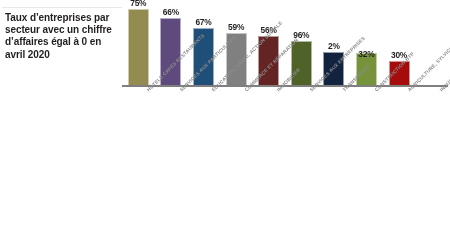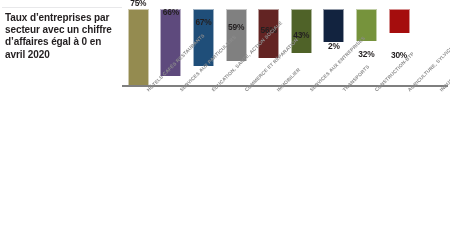--- a/index.html
+++ b/index.html
@@ -31,21 +31,21 @@
   .baseline {
     position:absolute; left:0px; bottom:95px; width:326px; height:2px;
     background:#7f7f7f;
   }
   .bars {
     position:absolute; left:0px; bottom:97px; width:326px; height:76px;
     display:flex; align-items:flex-end; justify-content:flex-start;
   }
   .slot {
     width:32.6px; height:100%;
-    display:flex; flex-direction:column; justify-content:flex-start;
+    display:flex; flex-direction:column; justify-content:flex-end;
     align-items:center; position:relative;
   }
   .bar {
     width:21px;
     border:0.6px solid rgba(255,255,255,0.55);
     border-bottom:none;
   }
   .dlabel {
     position:absolute; left:0; width:100%; text-align:center;
     font-size:8.4px; font-weight:bold; color:#231f20;
@@ -90,21 +90,21 @@
         </div>
         <div class="slot">
           <div class="dlabel" style="bottom: 52.68px;">59%</div>
           <div class="bar" style="height: 51.68px; background: rgb(128, 128, 128);"></div>
         </div>
         <div class="slot">
           <div class="dlabel" style="bottom: 49.64px;">56%</div>
           <div class="bar" style="height: 48.64px; background: rgb(99, 36, 35);"></div>
         </div>
         <div class="slot">
-          <div class="dlabel" style="bottom: 44.5733px;">43%</div>
+          <div class="dlabel" style="bottom: 44.5733px;">96%</div>
           <div class="bar" style="height: 43.5733px; background: rgb(79, 98, 40);"></div>
         </div>
         <div class="slot">
           <div class="dlabel" style="bottom: 34.44px;">2%</div>
           <div class="bar" style="height: 33.44px; background: rgb(18, 35, 63);"></div>
         </div>
         <div class="slot">
           <div class="dlabel" style="bottom: 26px; margin-top: 36px;">32%</div>
           <div class="bar" style="height: 32.4267px; background: rgb(118, 147, 60);"></div>
         </div>

